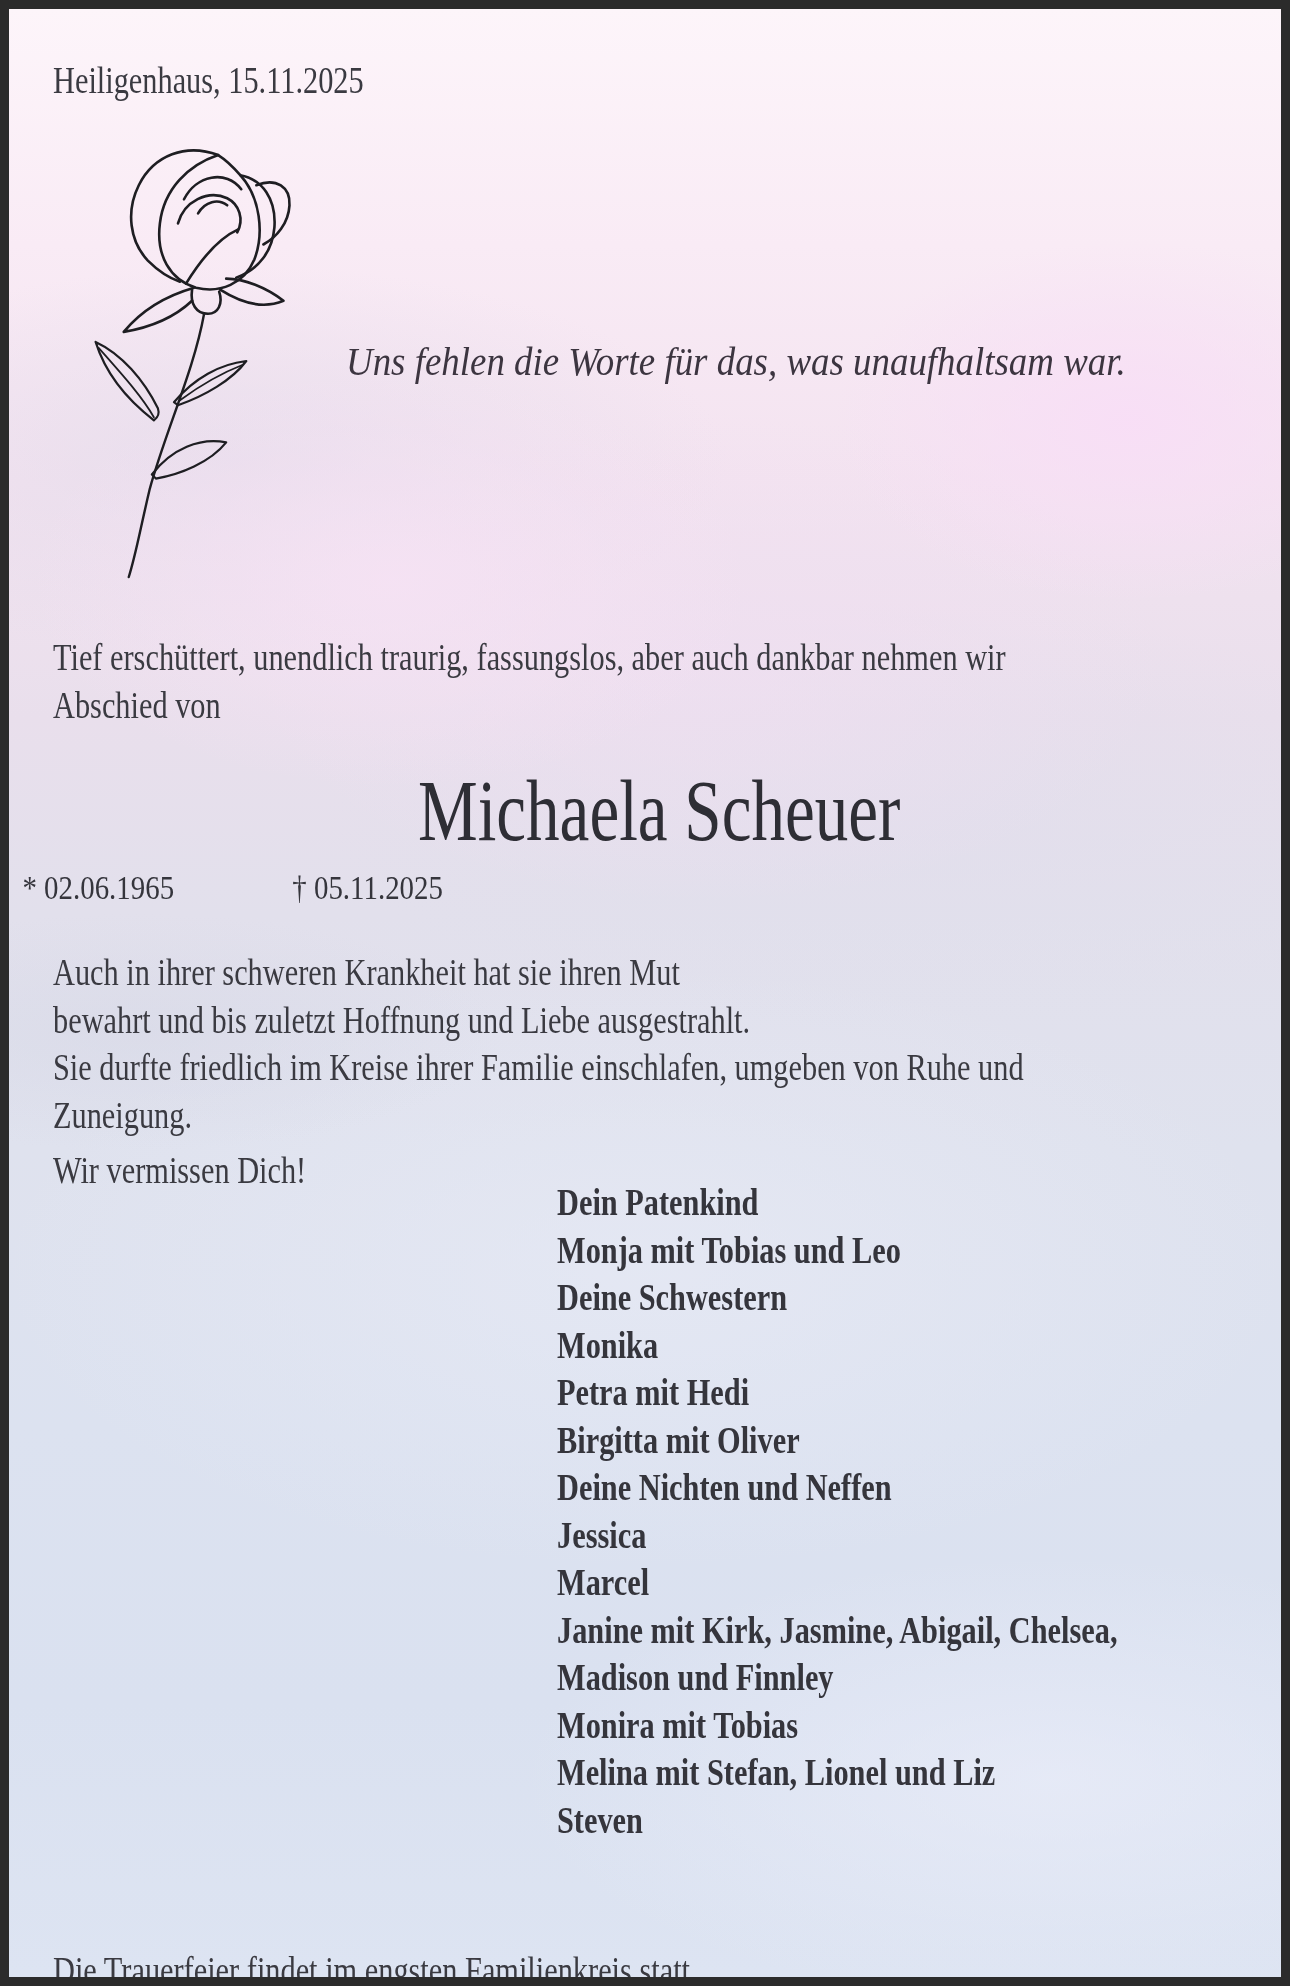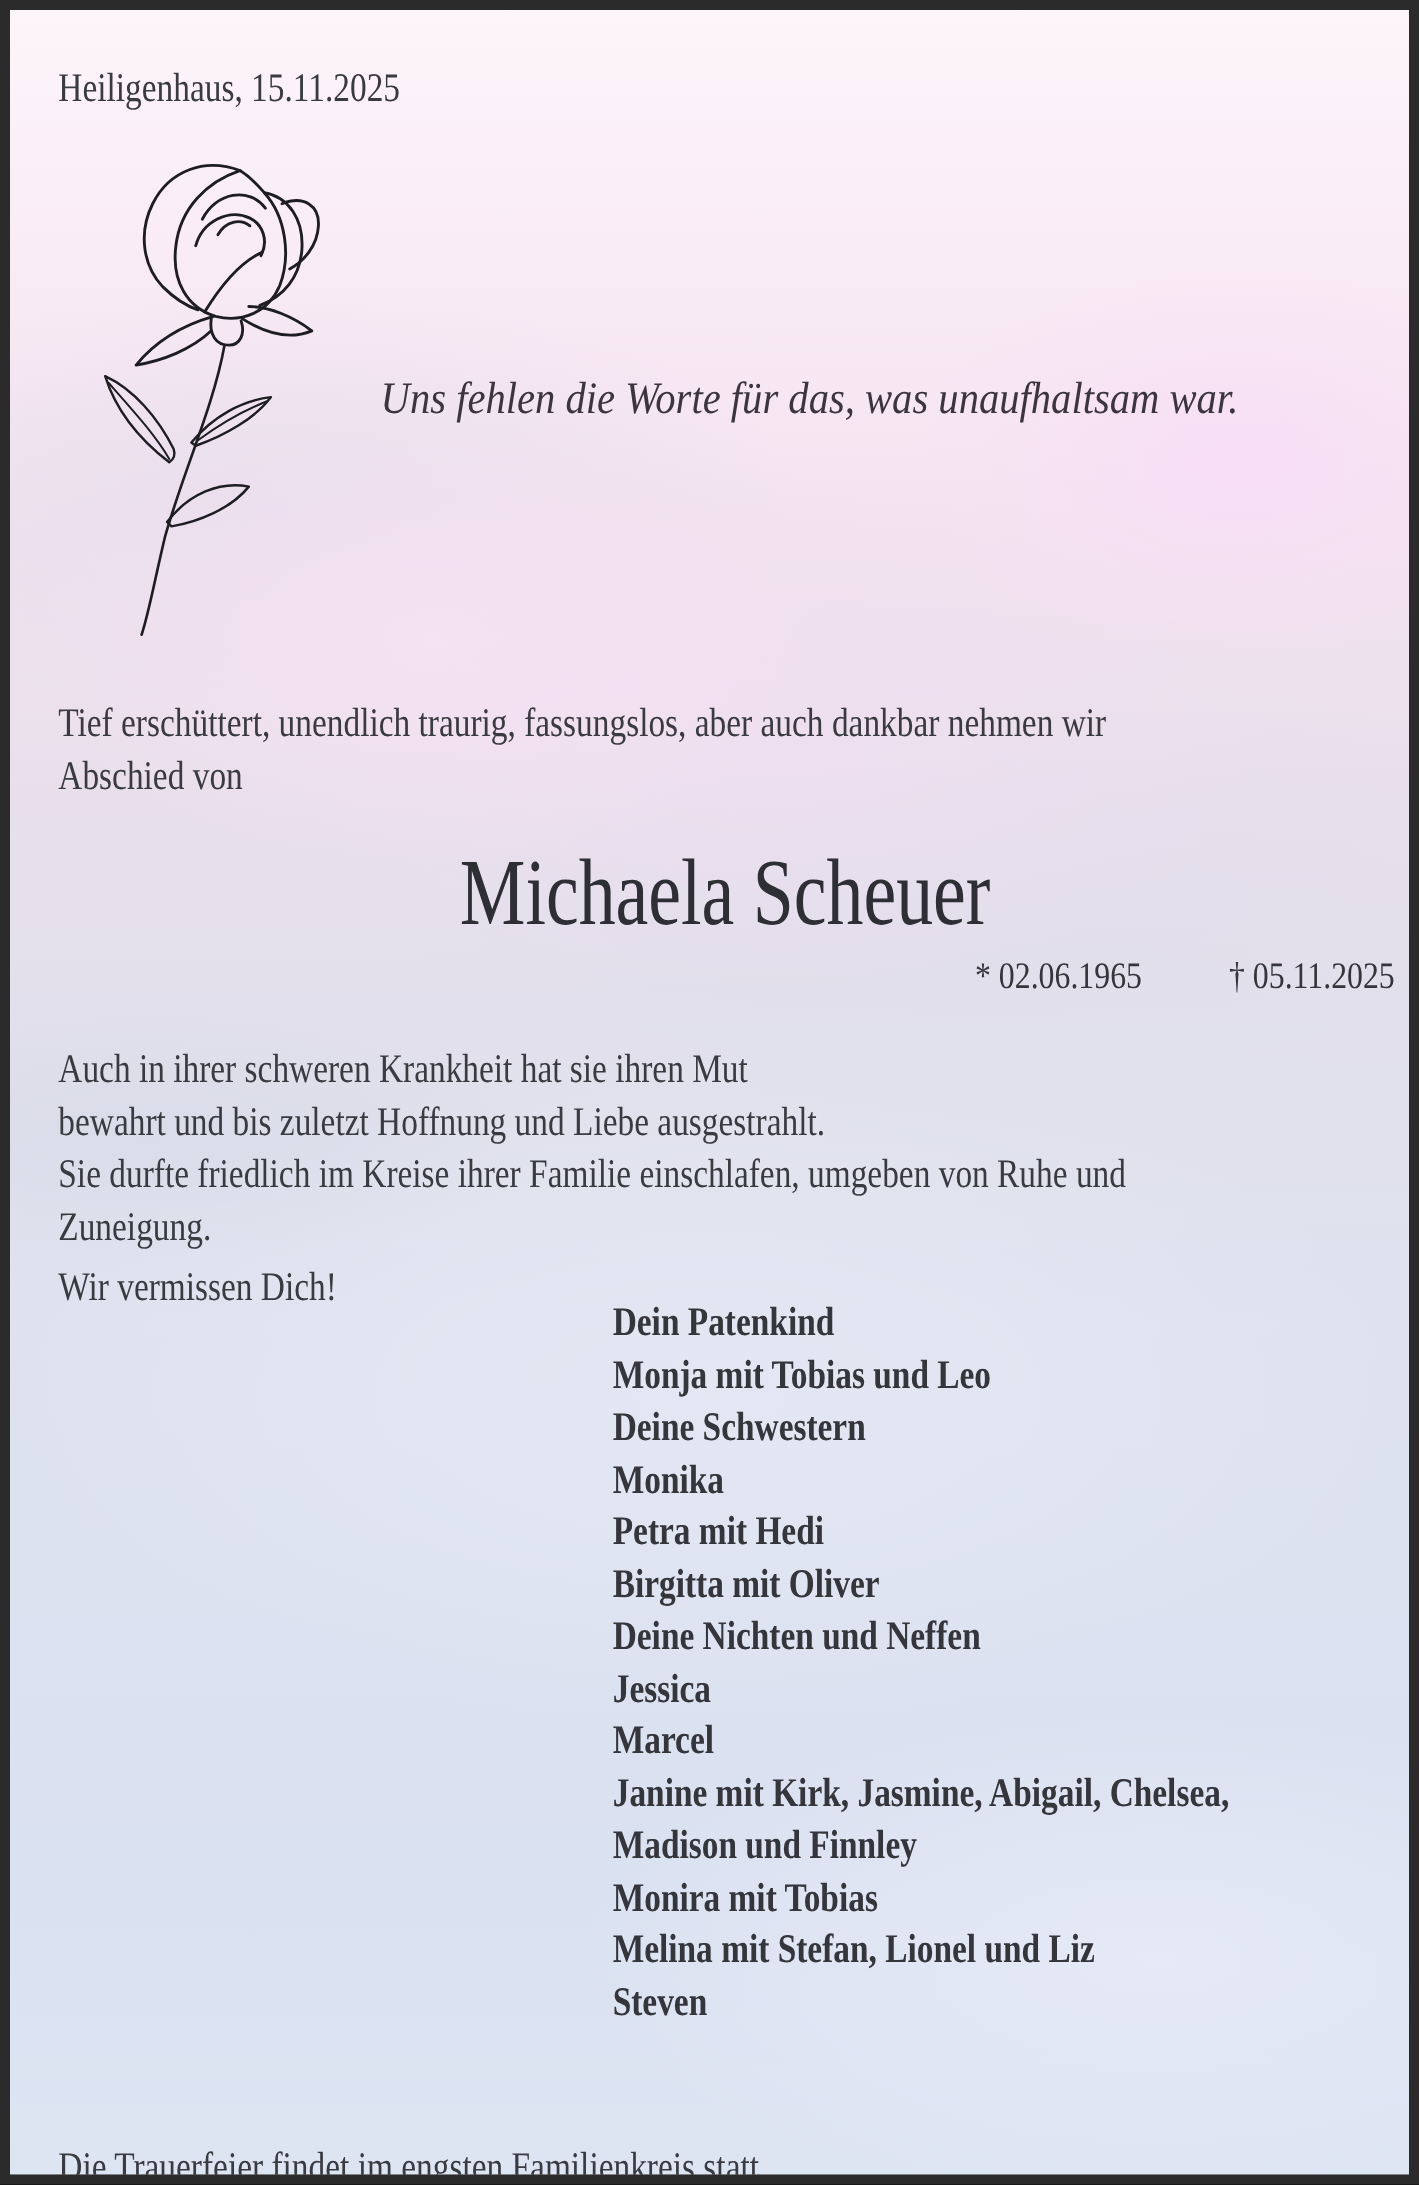--- a/index.html
+++ b/index.html
@@ -24,21 +24,21 @@
   }
   .abs{position:absolute;}
   .cond{display:inline-block;transform:scaleX(.82);transform-origin:0 50%;white-space:nowrap;}
   .body-block{font-size:37px;line-height:47.5px;transform:scaleX(.82);transform-origin:0 0;}
   .body-block .line{white-space:nowrap;}
   .dateline{left:44px;top:48px;font-size:37px;line-height:47.5px;}
   .quote{left:337px;top:327px;font-size:41px;line-height:50px;font-style:italic;transform:scaleX(.9);transform-origin:0 0;white-space:nowrap;color:#3c3540;}
   .intro{left:44px;top:625px;}
   .name-row{left:0;top:757px;width:100%;text-align:center;font-size:86px;line-height:90px;font-weight:400;color:#2e2e35;margin-left:14px;}
   .name-row .inner{display:inline-block;transform:scaleX(.78);transform-origin:50% 50%;white-space:nowrap;}
-  .dates-row{left:0;top:855px;width:100%;display:flex;justify-content:flex-end;column-gap:52px;font-size:34px;line-height:47.5px;color:#35353c;}
+  .dates-row{left:0;top:855px;width:100%;display:flex;justify-content:flex-start;column-gap:91px;font-size:34px;line-height:47.5px;color:#35353c;}
   .dates-row span{display:inline-block;transform:scaleX(.85);transform-origin:50% 50%;white-space:nowrap;}
   .tribute{left:44px;top:940px;}
   .farewell{left:44px;top:1138px;font-size:37px;line-height:47.5px;}
   .mourners{left:548px;top:1170px;font-weight:700;color:#35353c;}
   .footer{left:44px;top:1917px;font-size:37px;line-height:47.5px;margin-top:21px;}
   .rose{left:58px;top:128px;width:232px;height:442px;}
   .rose svg{width:100%;height:100%;}
 </style>
 </head>
 <body>

